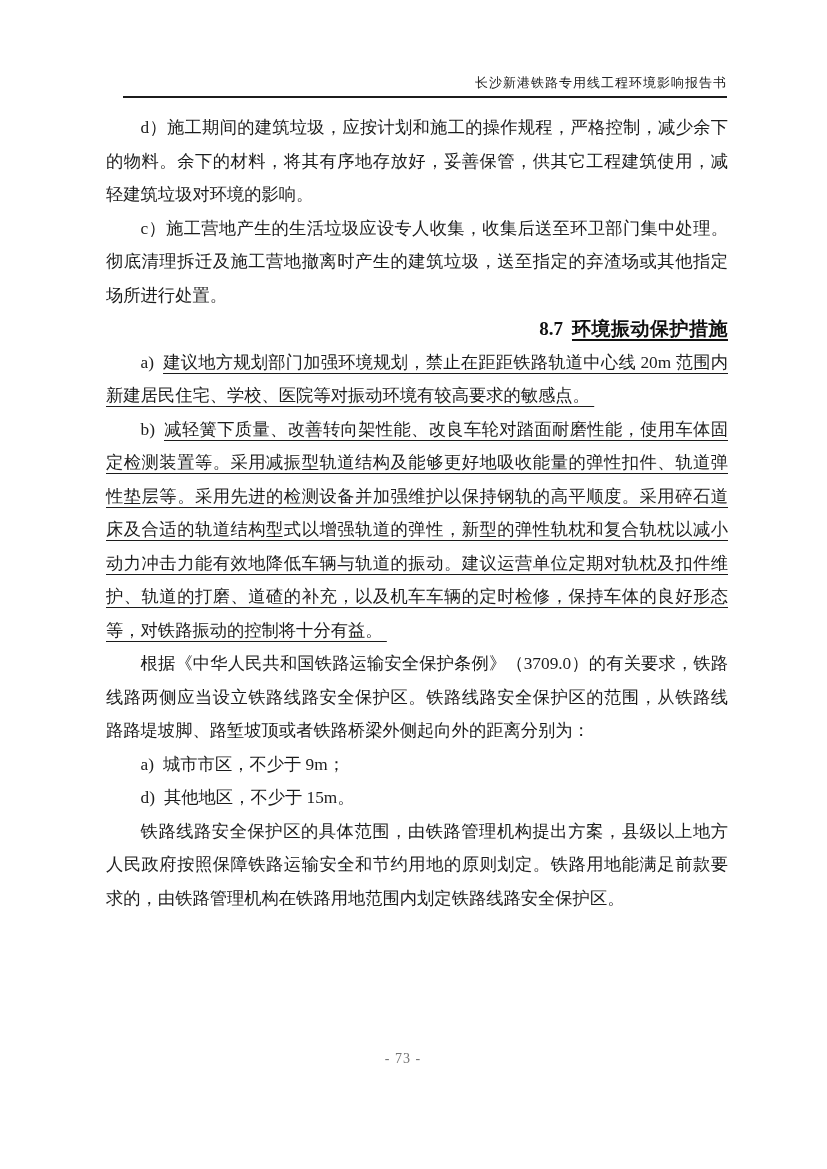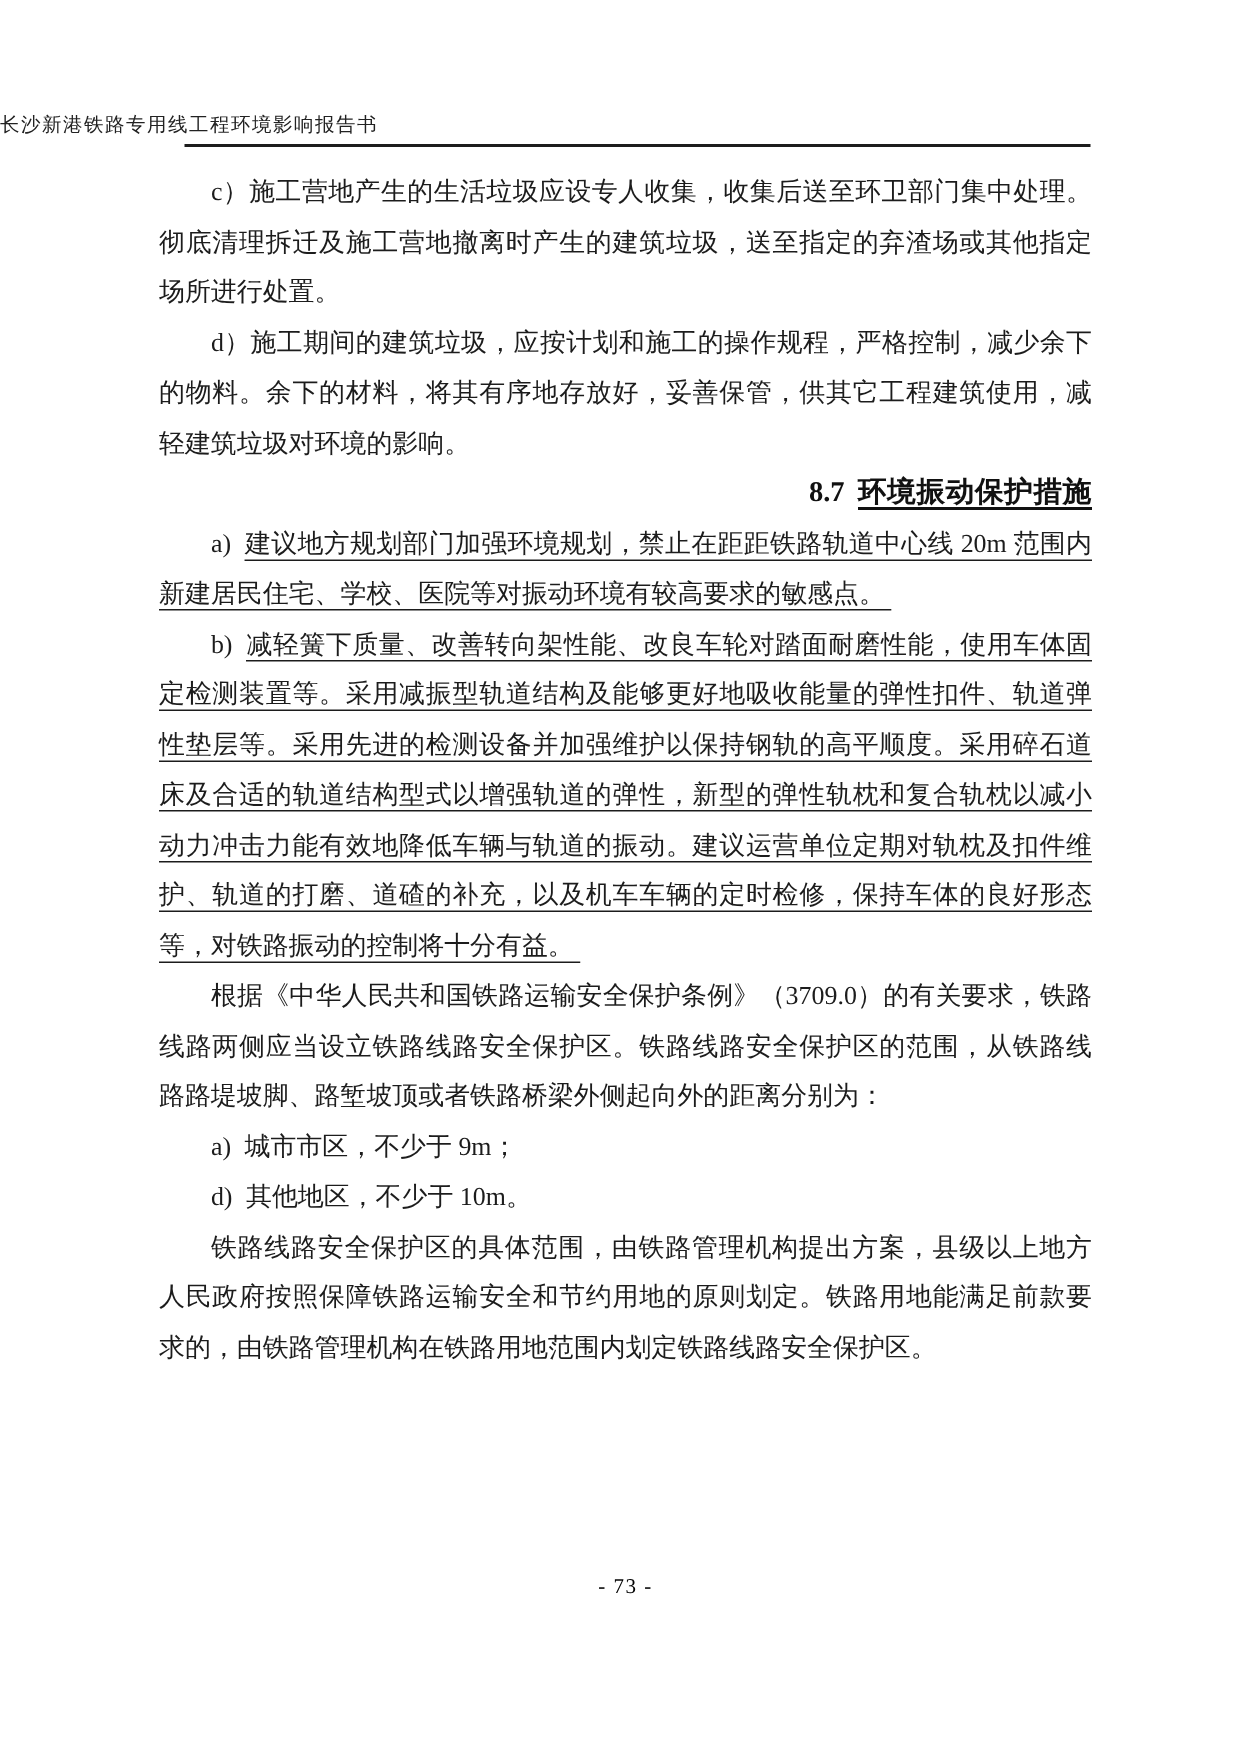--- a/index.html
+++ b/index.html
@@ -10,20 +10,21 @@
     background: #ffffff;
     color: #1c1c1c;
     font-family: "Liberation Serif", "DejaVu Serif", serif;
     overflow: hidden;
   }
   .header-title {
     position: absolute;
     top: 74px;
     left: 0;
     width: 727px;
+    text-align: right;
     font-size: 13px;
     letter-spacing: 1px;
     color: #222222;
     white-space: nowrap;
   }
   .header-rule {
     position: absolute;
     top: 96px;
     left: 123px;
     width: 604px;
@@ -55,56 +56,56 @@
   .u {
     text-decoration: underline;
     text-underline-offset: 5px;
     text-decoration-thickness: 1px;
   }
   .h-sec .u { text-decoration-thickness: 1.5px; text-underline-offset: 4px; }
   .marker { margin-right: 9px; }
   .page-footer {
     position: absolute;
     top: 1051px;
-    left: 106px;
+    left: 92px;
     width: 622px;
     text-align: center;
     font-size: 14px;
     letter-spacing: 1px;
-    color: #000000;
+    color: #737373;
   }
 </style>
 </head>
 <body>
 
 <div class="page">
 
   <div class="header-title">长沙新港铁路专用线工程环境影响报告书</div>
   <div class="header-rule"></div>
 
   <div class="doc-body">
 
+    <p>d）施工期间的建筑垃圾，应按计划和施工的操作规程，严格控制，减少余下的物料。余下的材料，将其有序地存放好，妥善保管，供其它工程建筑使用，减轻建筑垃圾对环境的影响。</p>
+
     <p>c）施工营地产生的生活垃圾应设专人收集，收集后送至环卫部门集中处理。彻底清理拆迁及施工营地撤离时产生的建筑垃圾，送至指定的弃渣场或其他指定场所进行处置。</p>
-
-    <p>d）施工期间的建筑垃圾，应按计划和施工的操作规程，严格控制，减少余下的物料。余下的材料，将其有序地存放好，妥善保管，供其它工程建筑使用，减轻建筑垃圾对环境的影响。</p>
 
     <p class="h-sec"><span class="h-num">8.7</span><span class="u">环境振动保护措施</span></p>
 
     <p><span class="marker">a)</span><span class="u">建议地方规划部门加强环境规划，禁止在距距铁路轨道中心线 20m 范围内新建居民住宅、学校、医院等对振动环境有较高要求的敏感点。&nbsp;</span></p>
 
     <p><span class="marker">b)</span><span class="u">减轻簧下质量、改善转向架性能、改良车轮对踏面耐磨性能，使用车体固定检测装置等。采用减振型轨道结构及能够更好地吸收能量的弹性扣件、轨道弹性垫层等。采用先进的检测设备并加强维护以保持钢轨的高平顺度。采用碎石道床及合适的轨道结构型式以增强轨道的弹性，新型的弹性轨枕和复合轨枕以减小动力冲击力能有效地降低车辆与轨道的振动。建议运营单位定期对轨枕及扣件维护、轨道的打磨、道碴的补充，以及机车车辆的定时检修，保持车体的良好形态等，对铁路振动的控制将十分有益。&nbsp;</span></p>
 
 
     <p>根据《中华人民共和国铁路运输安全保护条例》（3709.0）的有关要求，铁路线路两侧应当设立铁路线路安全保护区。铁路线路安全保护区的范围，从铁路线路路堤坡脚、路堑坡顶或者铁路桥梁外侧起向外的距离分别为：</p>
 
     <p><span class="marker">a)</span><span>城市市区，不少于 9m；</span></p>
 
 
 
-    <p><span class="marker">d)</span><span>其他地区，不少于 10m。</span></p>
+    <p><span class="marker">d)</span><span>其他地区，不少于 15m。</span></p>
 
     <p>铁路线路安全保护区的具体范围，由铁路管理机构提出方案，县级以上地方人民政府按照保障铁路运输安全和节约用地的原则划定。铁路用地能满足前款要求的，由铁路管理机构在铁路用地范围内划定铁路线路安全保护区。</p>
 
   </div>
 
   <div class="page-footer"><span>- 73 -</span></div>
 
 </div>
 
 </body></html>

